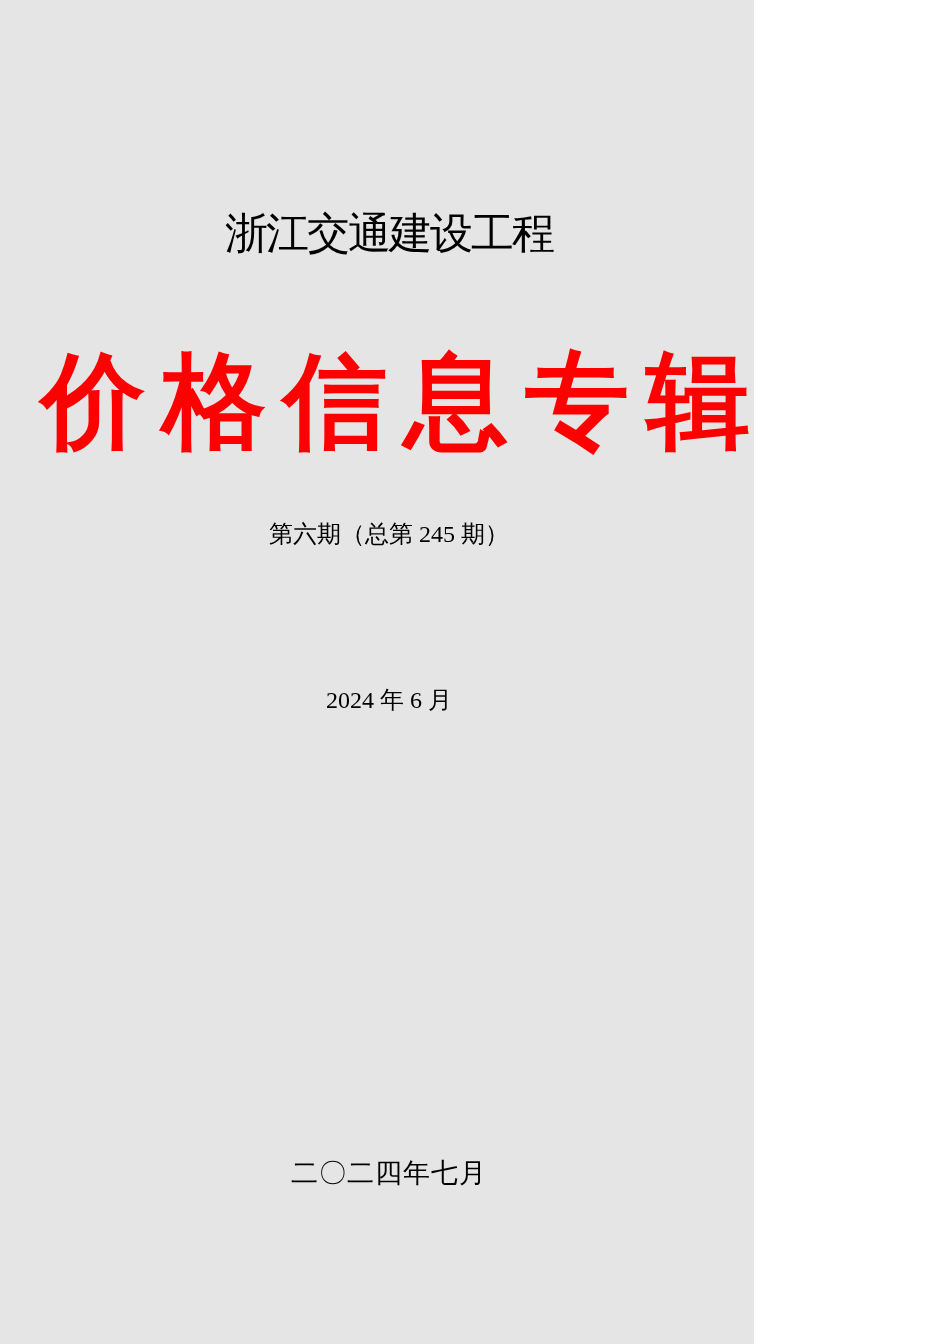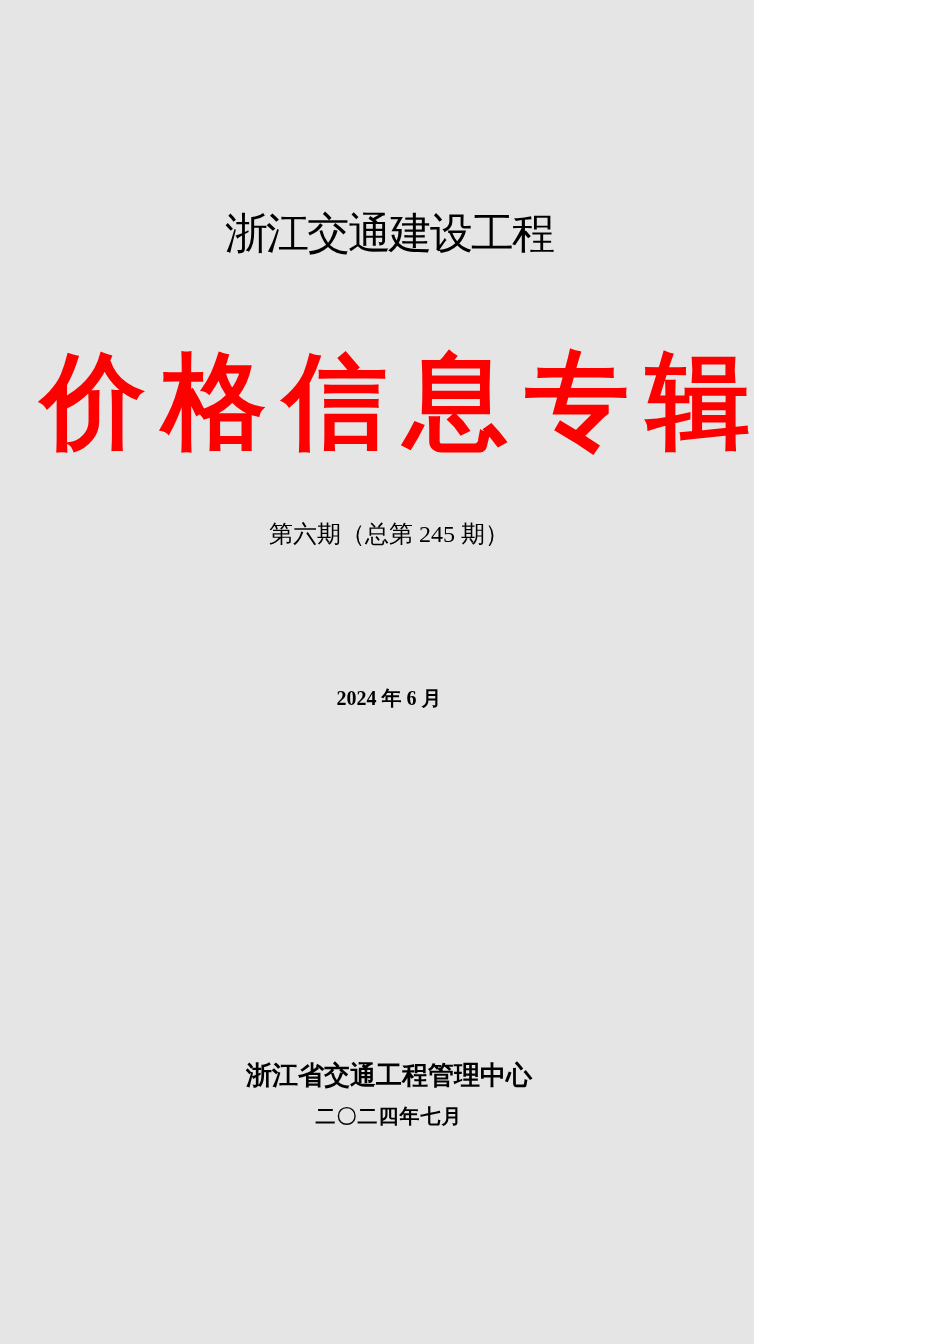--- a/index.html
+++ b/index.html
@@ -41,46 +41,44 @@
   .issue-line {
     top: 522px;
     font-size: 24px;
   }
   .album-title {
     top: 606px;
     font-size: 41px;
   }
   .issue-date {
     top: 688px;
-    font-size: 20px;
-    font-weight: bold;
+    font-size: 24px;
   }
   .publisher {
     top: 1063px;
     font-size: 26px;
     font-weight: bold;
   }
   .publish-date {
-    top: 1106px;
-    font-size: 20px;
-    font-weight: bold;
+    top: 1160px;
+    font-size: 27px;
+    font-weight: normal;
     letter-spacing: 1px;
   }
 </style>
 </head>
 <body>
 
 <div class="page">
 
   <div class="line org-title">浙江交通建设工程</div>
 
   <div class="line journal-title">价格信息专辑</div>
 
   <div class="line issue-line">第六期（总第 245 期）</div>
 
 
   <div class="line issue-date">2024 年 6 月</div>
 
-  <div class="line publisher">浙江省交通工程管理中心</div>
 
   <div class="line publish-date">二〇二四年七月</div>
 
 </div>
 
 </body></html>

